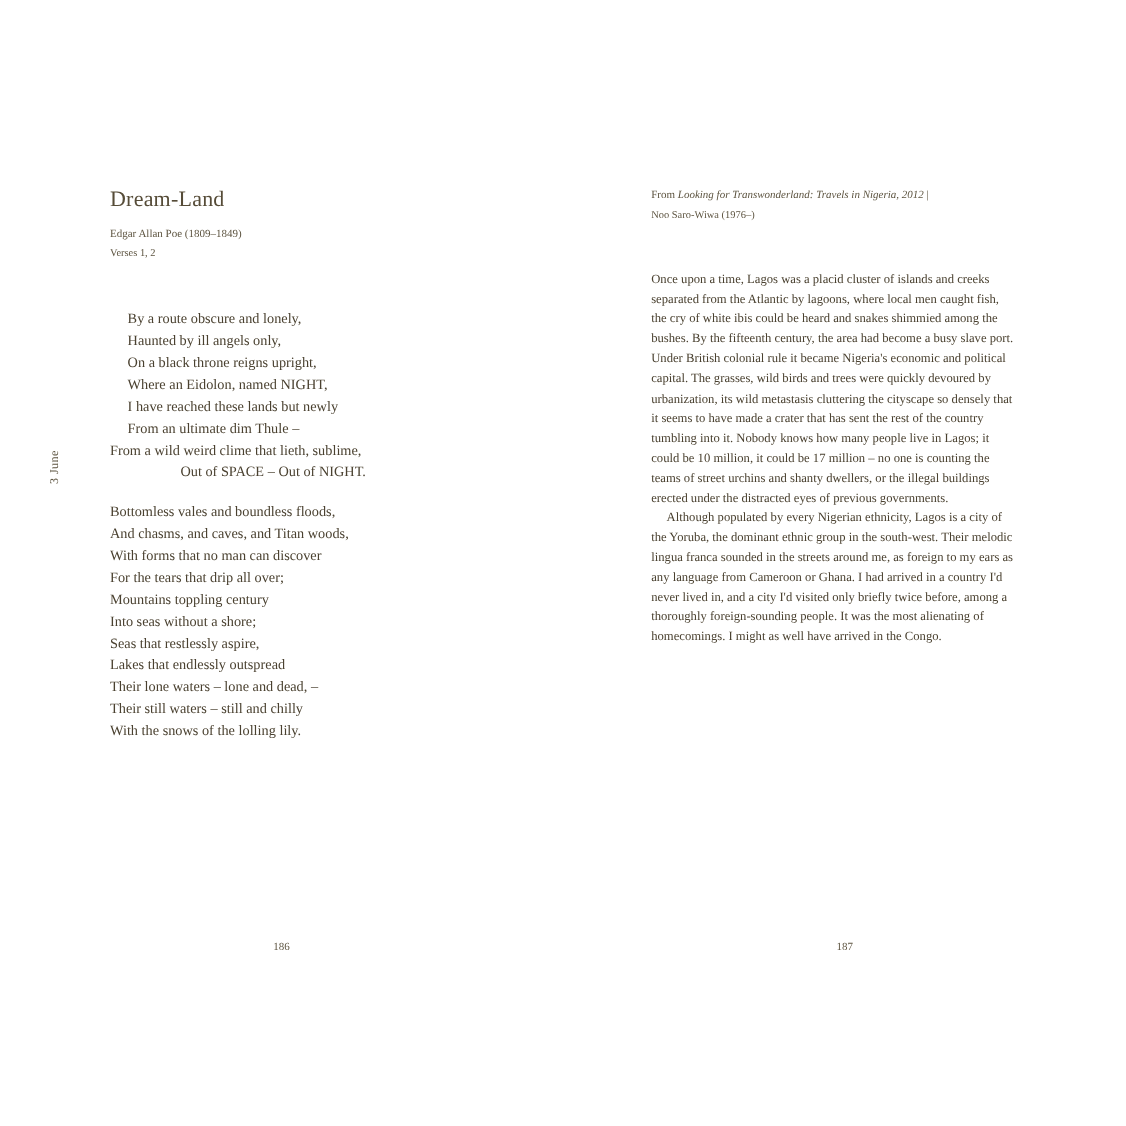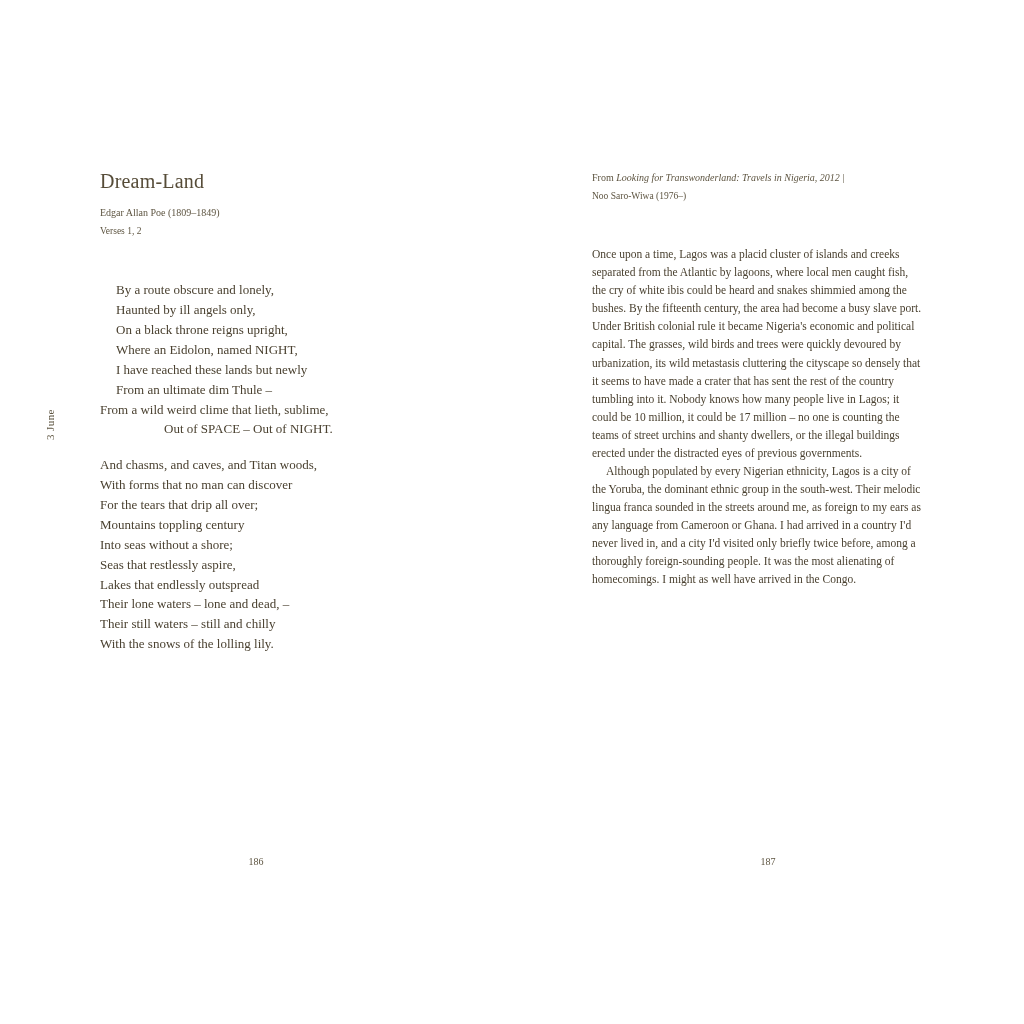--- a/index.html
+++ b/index.html
@@ -143,20 +143,21 @@
           <span class="verse-line indent-1">Haunted by ill angels only,</span>
           <span class="verse-line indent-1">On a black throne reigns upright,</span>
           <span class="verse-line indent-1">Where an Eidolon, named NIGHT,</span>
           <span class="verse-line indent-1">I have reached these lands but newly</span>
           <span class="verse-line indent-1">From an ultimate dim Thule –</span>
           <span class="verse-line">From a wild weird clime that lieth, sublime,</span>
           <span class="verse-line indent-2">Out of SPACE – Out of NIGHT.</span>
         </div>
 
         <div class="stanza">
+          <span class="verse-line">Bottomless vales and boundless floods,</span>
           <span class="verse-line">And chasms, and caves, and Titan woods,</span>
           <span class="verse-line">With forms that no man can discover</span>
           <span class="verse-line">For the tears that drip all over;</span>
           <span class="verse-line">Mountains toppling century</span>
           <span class="verse-line">Into seas without a shore;</span>
           <span class="verse-line">Seas that restlessly aspire,</span>
           <span class="verse-line">Lakes that endlessly outspread</span>
           <span class="verse-line">Their lone waters – lone and dead, –</span>
           <span class="verse-line">Their still waters – still and chilly</span>
           <span class="verse-line">With the snows of the lolling lily.</span>

